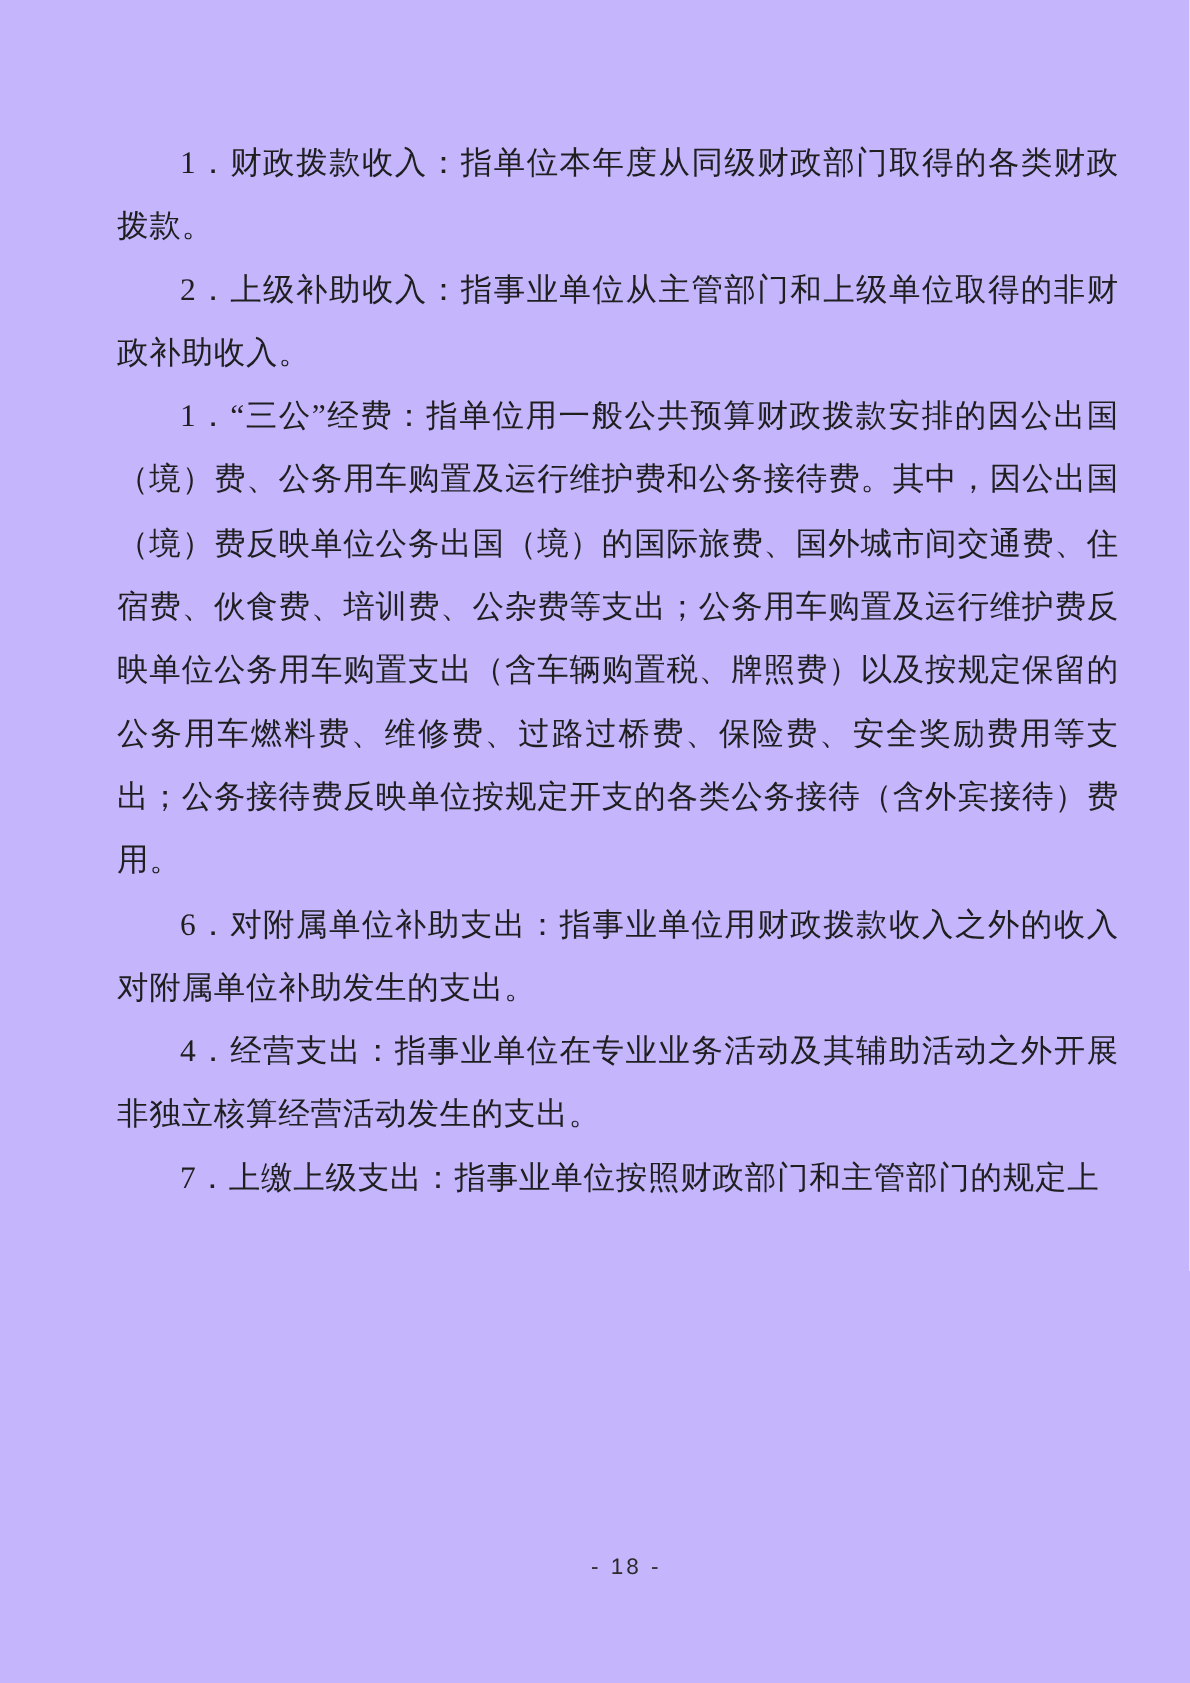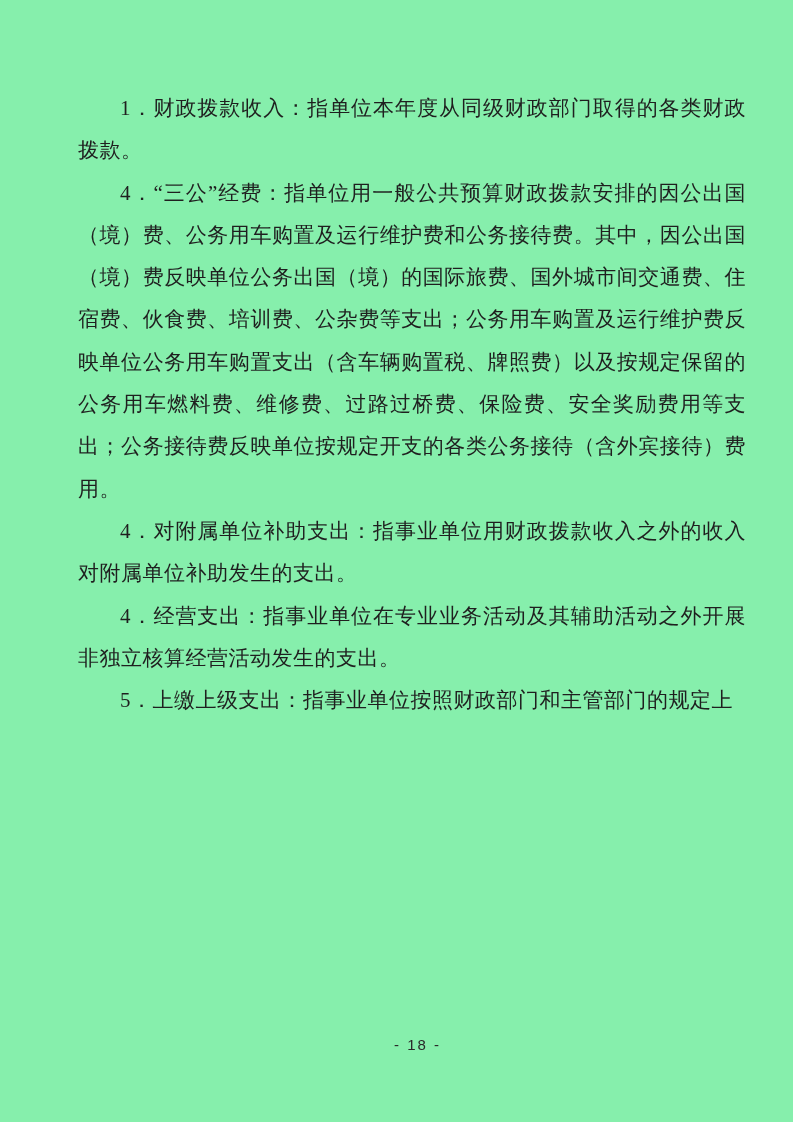--- a/index.html
+++ b/index.html
@@ -4,21 +4,21 @@
 <style>
   html, body {
     margin: 0;
     padding: 0;
     background: #ffffff;
   }
   .page {
     position: relative;
     width: 793px;
     height: 1122px;
-    background: #86efac;
+    background: #c4b5fd;
     overflow: hidden;
     font-family: "Liberation Serif", "DejaVu Serif", serif;
     color: #1f1f1f;
   }
   .content {
     position: absolute;
     left: 78px;
     top: 87px;
     width: 668px;
     font-size: 21px;
@@ -46,19 +46,20 @@
     font-family: "Liberation Sans", "DejaVu Sans", sans-serif;
     margin-left: 21px;
   }
 </style>
 </head>
 <body>
 
 <div class="page">
   <div class="content">
     <p>1．财政拨款收入：指单位本年度从同级财政部门取得的各类财政拨款。</p>
-    <p>4．“三公”经费：指单位用一般公共预算财政拨款安排的因公出国（境）费、公务用车购置及运行维护费和公务接待费。其中，因公出国（境）费反映单位公务出国（境）的国际旅费、国外城市间交通费、住宿费、伙食费、培训费、公杂费等支出；公务用车购置及运行维护费反映单位公务用车购置支出（含车辆购置税、牌照费）以及按规定保留的公务用车燃料费、维修费、过路过桥费、保险费、安全奖励费用等支出；公务接待费反映单位按规定开支的各类公务接待（含外宾接待）费用。</p>
-    <p>4．对附属单位补助支出：指事业单位用财政拨款收入之外的收入对附属单位补助发生的支出。</p>
+    <p>2．上级补助收入：指事业单位从主管部门和上级单位取得的非财政补助收入。</p>
+    <p>1．“三公”经费：指单位用一般公共预算财政拨款安排的因公出国（境）费、公务用车购置及运行维护费和公务接待费。其中，因公出国（境）费反映单位公务出国（境）的国际旅费、国外城市间交通费、住宿费、伙食费、培训费、公杂费等支出；公务用车购置及运行维护费反映单位公务用车购置支出（含车辆购置税、牌照费）以及按规定保留的公务用车燃料费、维修费、过路过桥费、保险费、安全奖励费用等支出；公务接待费反映单位按规定开支的各类公务接待（含外宾接待）费用。</p>
+    <p>6．对附属单位补助支出：指事业单位用财政拨款收入之外的收入对附属单位补助发生的支出。</p>
     <p>4．经营支出：指事业单位在专业业务活动及其辅助活动之外开展非独立核算经营活动发生的支出。</p>
-    <p>5．上缴上级支出：指事业单位按照财政部门和主管部门的规定上</p>
+    <p>7．上缴上级支出：指事业单位按照财政部门和主管部门的规定上</p>
   </div>
   <div class="footer">- 18 -</div>
 </div>
 
 </body></html>

